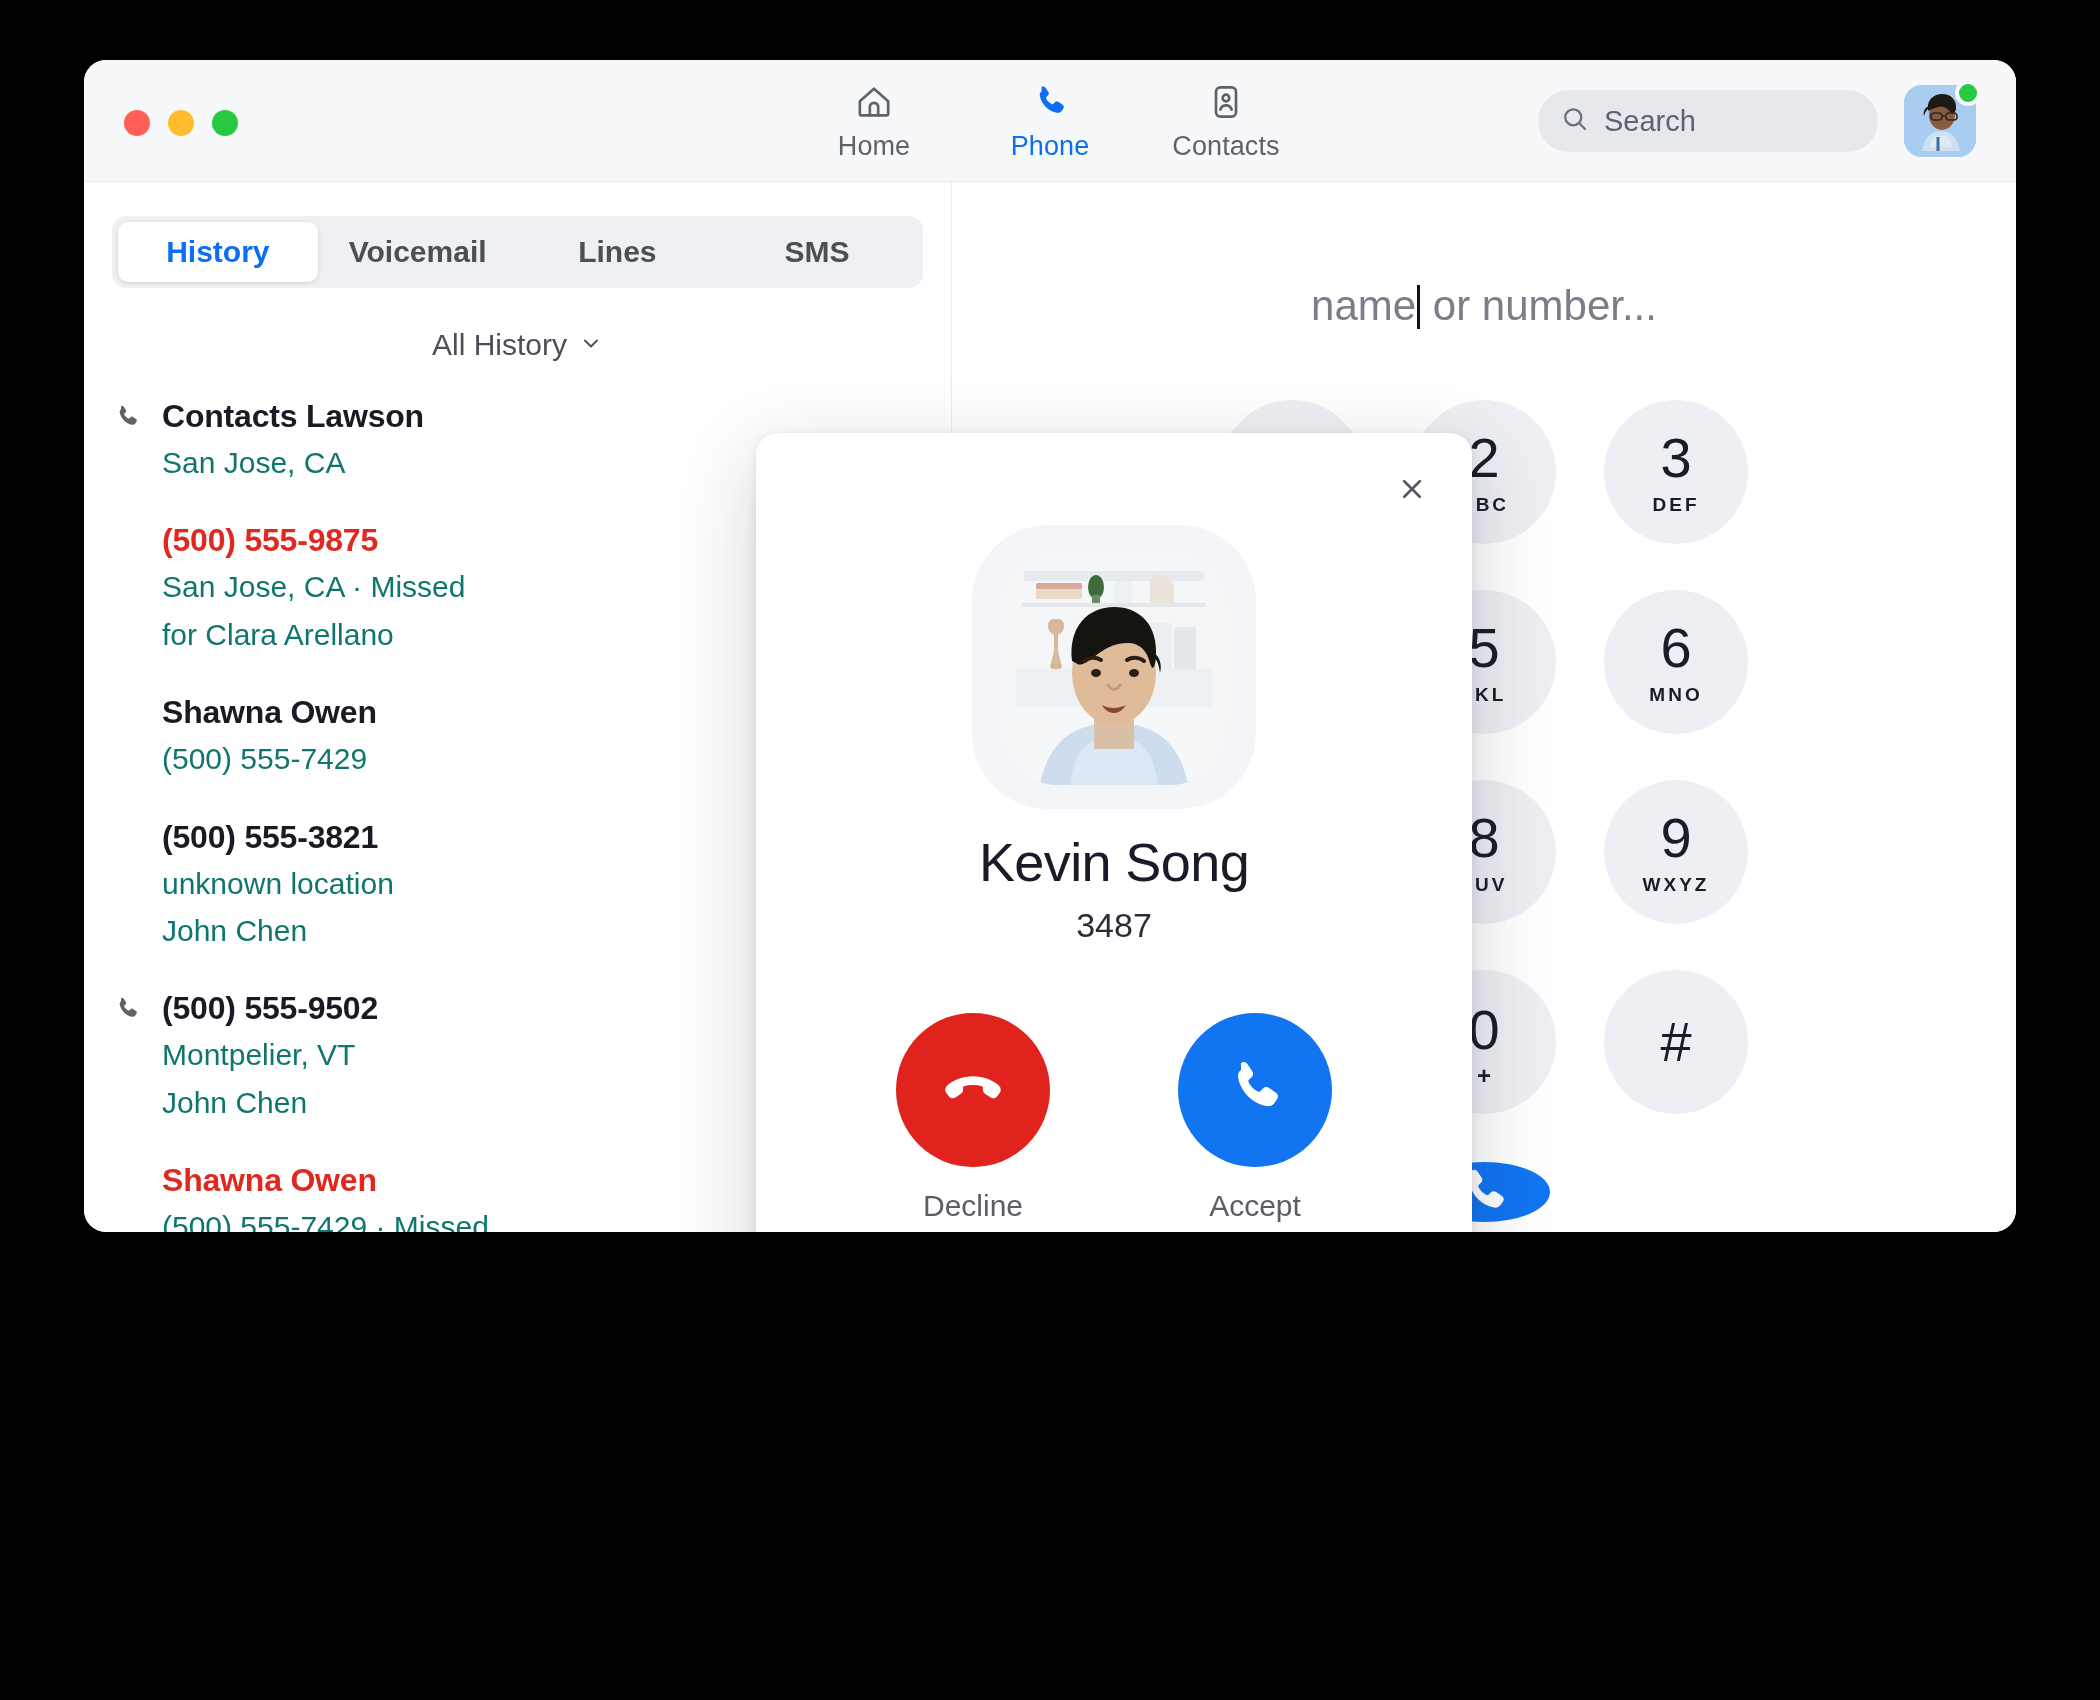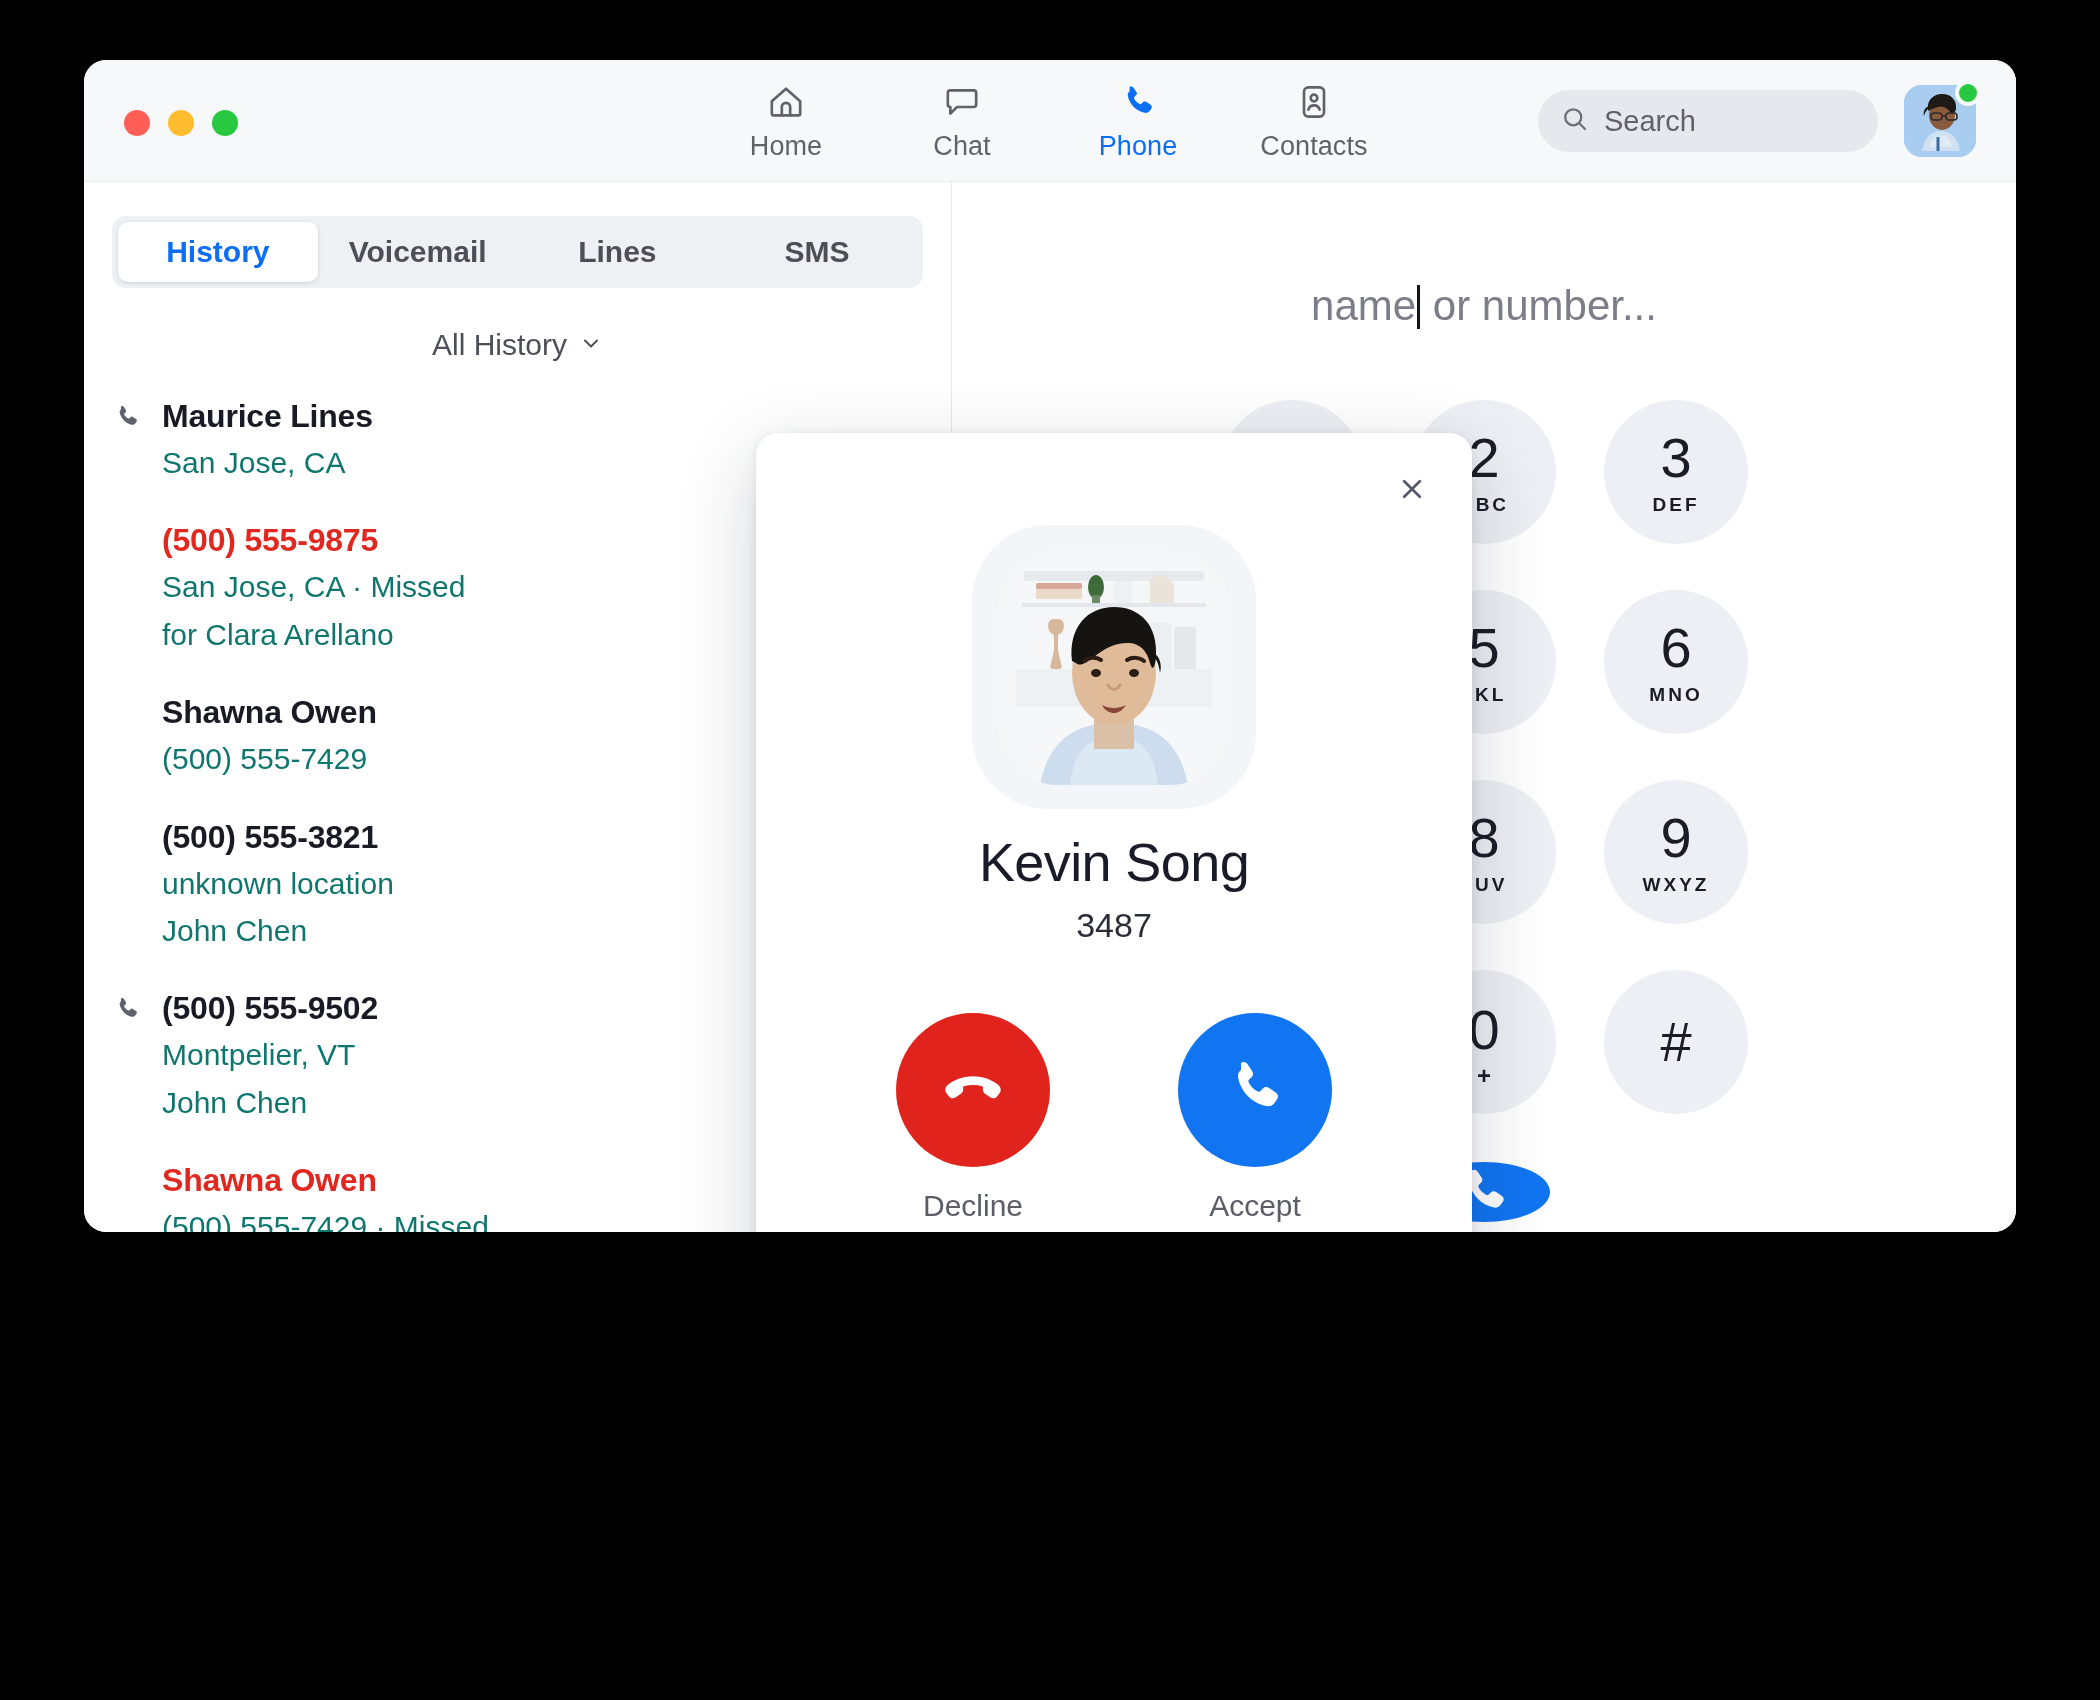--- a/index.html
+++ b/index.html
@@ -355,28 +355,20 @@
       <div class="nav-item">
         <span class="nav-icon">
           <svg width="40" height="40" viewBox="0 0 24 24" fill="none" stroke="#60626a" stroke-width="1.6" stroke-linecap="round" stroke-linejoin="round">
             <path d="M3.5 11.5 12 4l8.5 7.5V19a1 1 0 0 1-1 1h-15a1 1 0 0 1-1-1z"></path>
             <path d="M9.5 20v-5a2.5 2.5 0 0 1 5 0v5"></path>
           </svg>
         </span>
         <span class="nav-label">Home</span>
       </div>
 
-      <div class="nav-item">
-        <span class="nav-icon">
-          <svg width="40" height="40" viewBox="0 0 24 24" fill="none" stroke="#60626a" stroke-width="1.6" stroke-linecap="round" stroke-linejoin="round">
-            <path d="M5 5h14a1.5 1.5 0 0 1 1.5 1.5v7A1.5 1.5 0 0 1 19 15H9l-4 4v-4a1.5 1.5 0 0 1-1.5-1.5v-7A1.5 1.5 0 0 1 5 5z"></path>
-          </svg>
-        </span>
-        <span class="nav-label">Chat</span>
-      </div>
 
       <div class="nav-item active">
         <span class="nav-icon">
           <svg width="42" height="42" viewBox="0 0 24 24" fill="#0b6ef3">
             <path d="M7.2 3.4c.7-.5 1.7-.3 2.2.4l1.7 2.5c.4.6.3 1.4-.2 1.9l-1 1c-.2.2-.2.5-.1.8.6 1.3 1.9 2.6 3.2 3.2.3.1.6.1.8-.1l1-1c.5-.5 1.3-.6 1.9-.2l2.5 1.7c.7.5.9 1.5.4 2.2l-1 1.4c-.6.8-1.6 1.2-2.6 1-4.9-.9-8.9-4.9-9.8-9.8-.2-1 .2-2 1-2.6z"></path>
           </svg>
         </span>
         <span class="nav-label">Phone</span>
       </div>
 
@@ -456,21 +448,21 @@
 
       <div id="call-list">
           <div class="call-row">
             <div class="call-main">
               <div class="call-title-line">
                 <span class="call-icon-slot">
                   <svg width="30" height="30" viewBox="0 0 24 24" fill="#5f626b">
                     <path d="M7.2 3.4c.7-.5 1.7-.3 2.2.4l1.7 2.5c.4.6.3 1.4-.2 1.9l-1 1c-.2.2-.2.5-.1.8.6 1.3 1.9 2.6 3.2 3.2.3.1.6.1.8-.1l1-1c.5-.5 1.3-.6 1.9-.2l2.5 1.7c.7.5.9 1.5.4 2.2l-1 1.4c-.6.8-1.6 1.2-2.6 1-4.9-.9-8.9-4.9-9.8-9.8-.2-1 .2-2 1-2.6z"></path>
                   </svg>
                 </span>
-                <span class="call-title">Maurice Lines</span>
+                <span class="call-title">Contacts Lawson</span>
               </div>
               <div class="call-sub">San Jose, CA</div>
             </div>
           </div>
           <div class="call-row no-icon">
             <div class="call-main">
               <div class="call-title-line">
                 <span class="call-title missed">(500) 555-9875</span>
               </div>
               <div class="call-sub">San Jose, CA · Missed</div>

